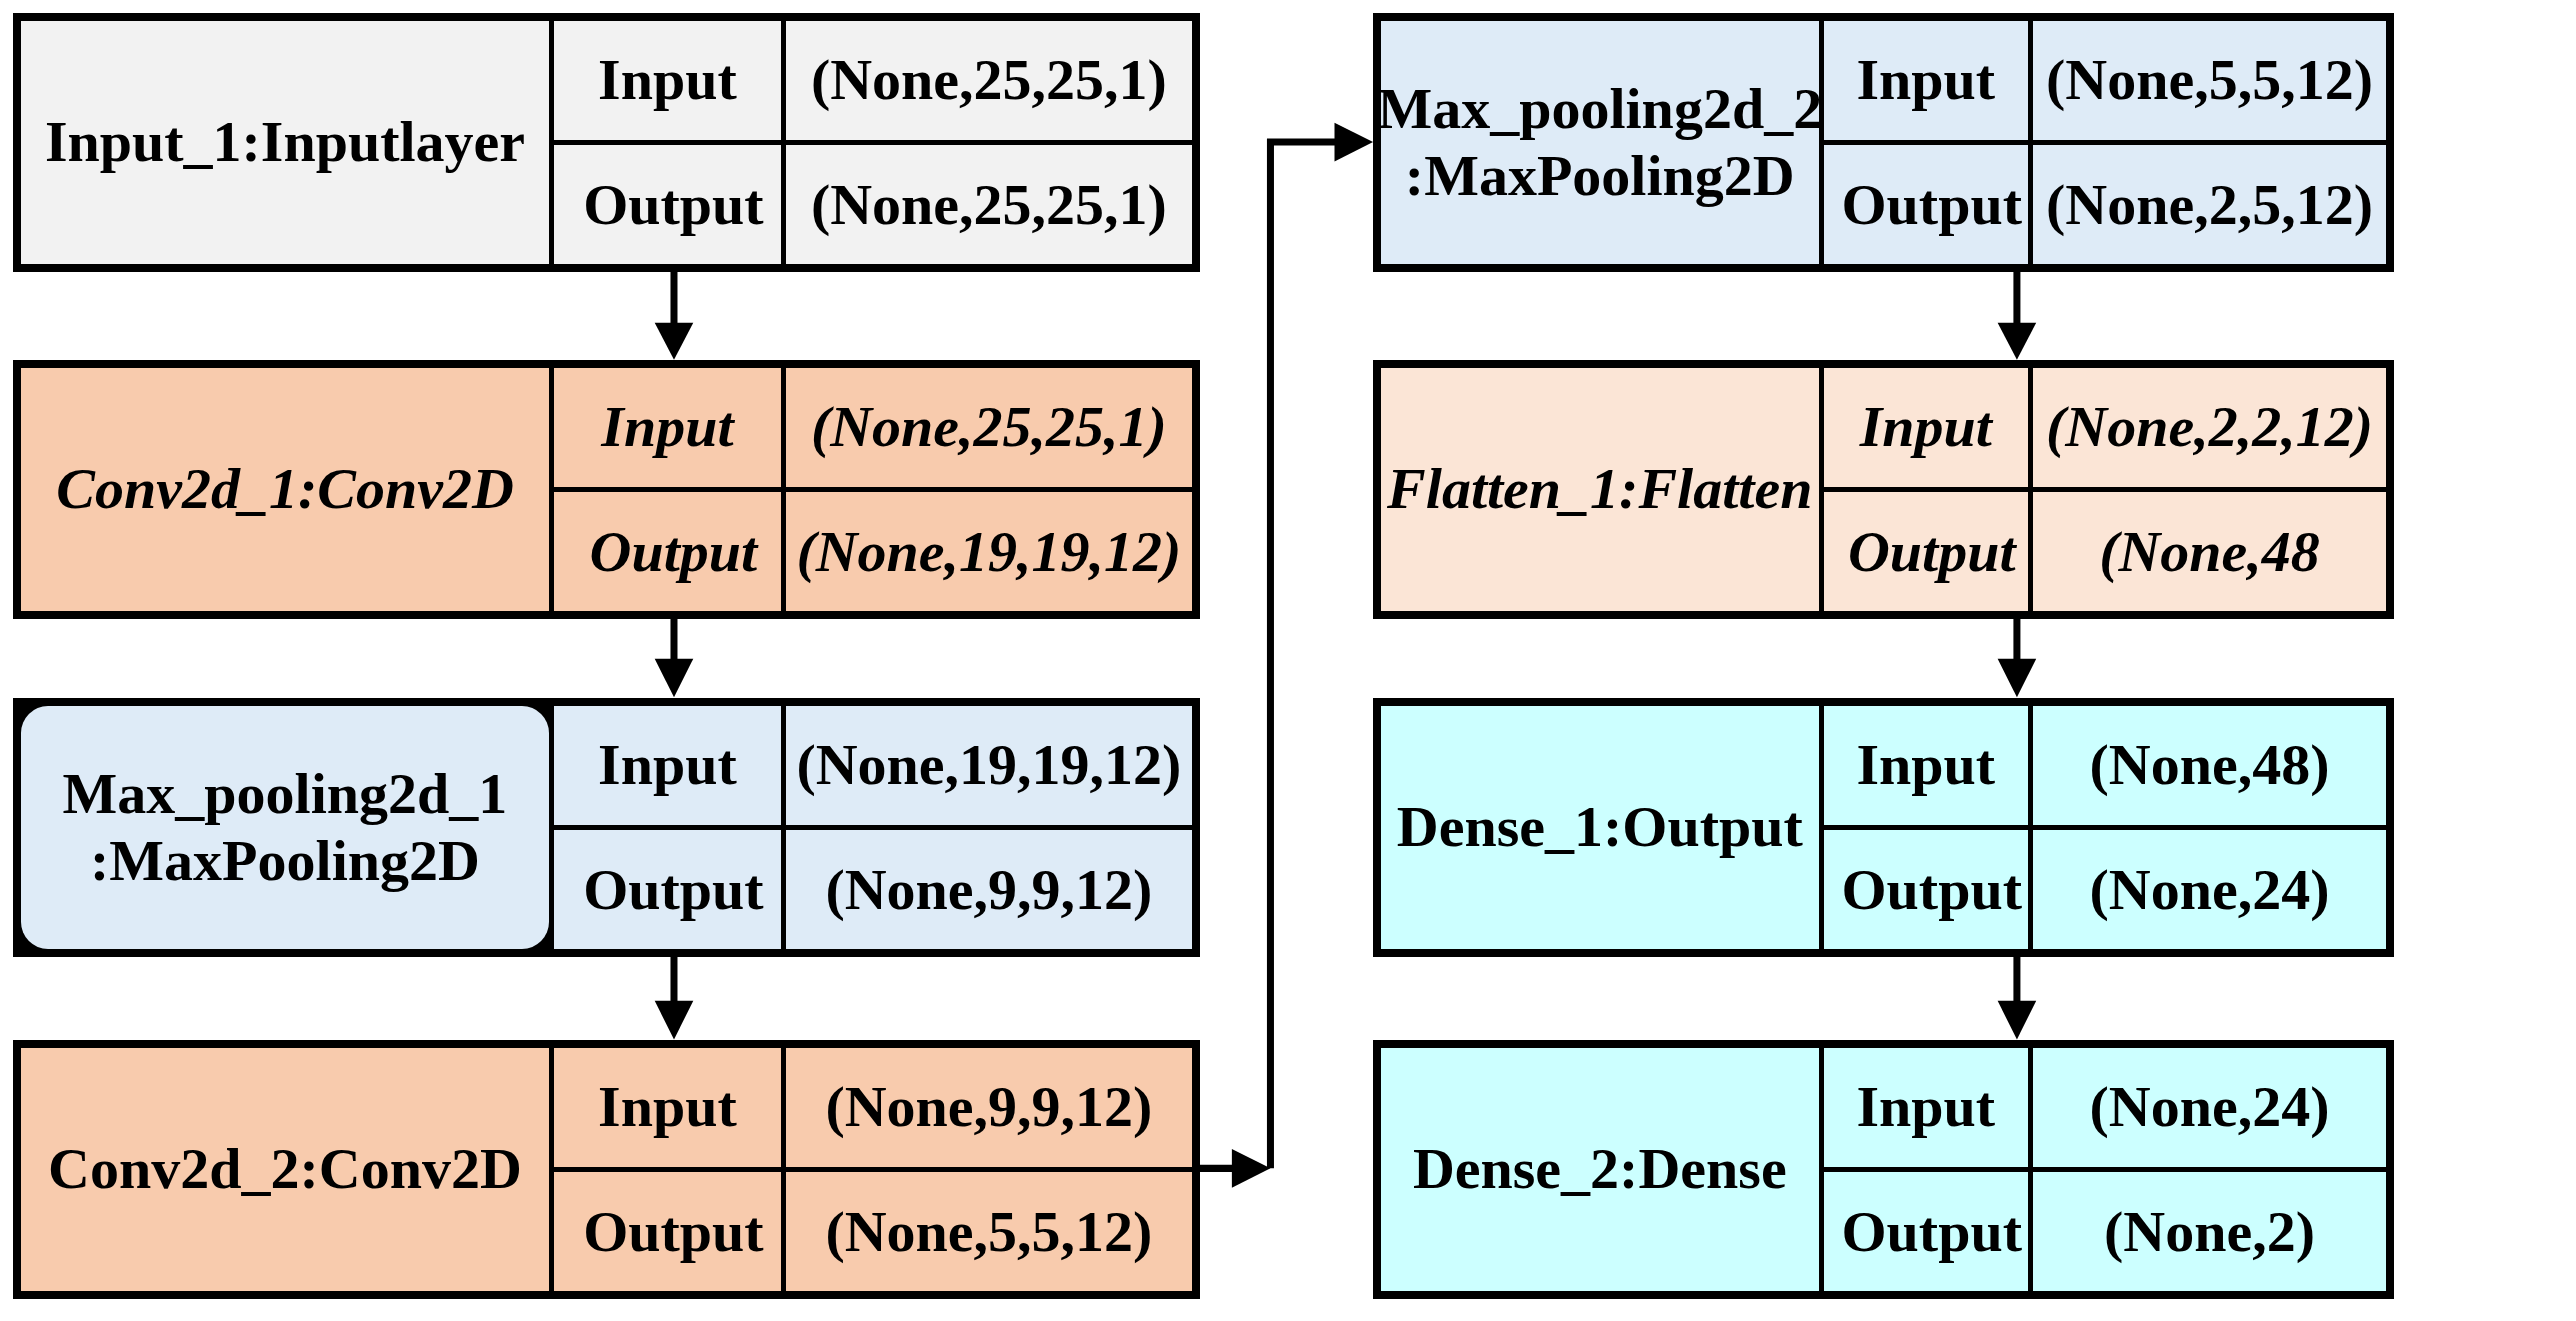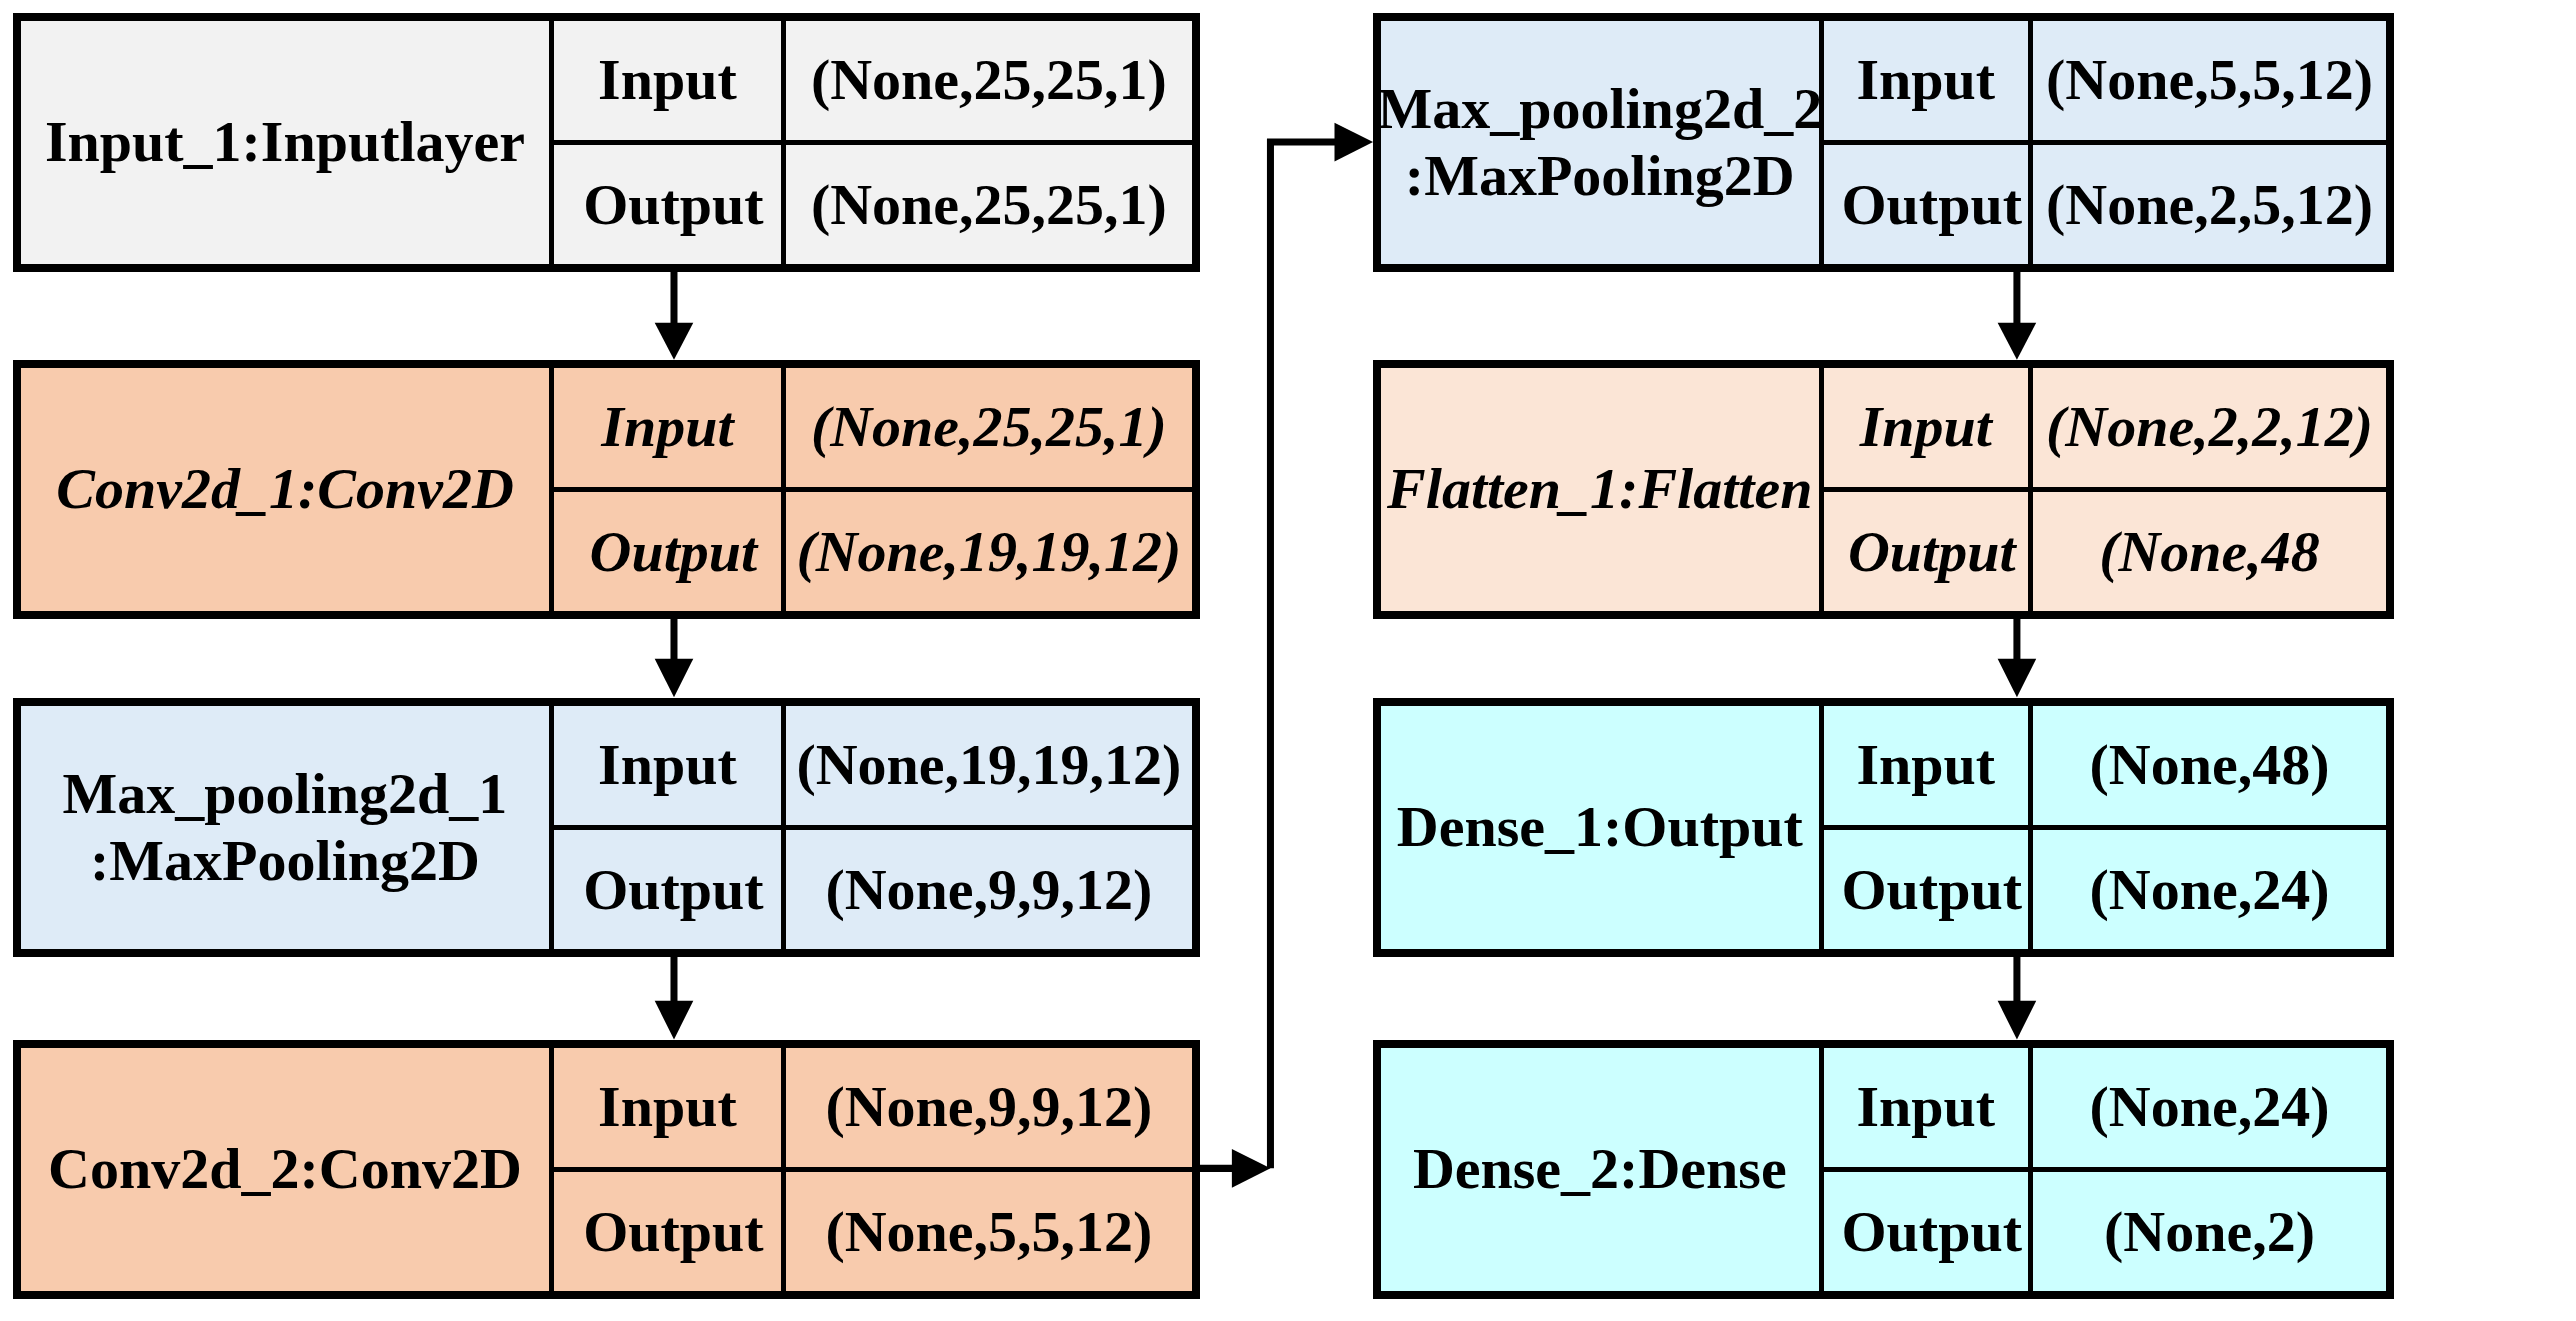--- a/index.html
+++ b/index.html
@@ -95,21 +95,21 @@
       </div>
     <div class="cell c-out-l" style="background-color: rgb(248, 203, 173);">
         <span>Output</span>
       </div>
     <div class="cell c-out-s" style="background-color: rgb(248, 203, 173);">
         <span>(None,19,19,12)</span>
       </div>
   </div>
 
   <div class="layer-box col-left row-2">
-    <div class="cell c-label" style="background-color: rgb(222, 235, 247);">
+    <div class="cell c-label" style="background-color: rgb(222, 235, 247); border-radius: 27px;">
       <div>
         <span class="lbl-line">Max_pooling2d_1</span>
         <span class="lbl-line">:MaxPooling2D</span>
       </div>
     </div>
     <div class="cell c-in-l" style="background-color: rgb(222, 235, 247);">
         <span>Input</span>
       </div>
     <div class="cell c-in-s" style="background-color: rgb(222, 235, 247);">
         <span>(None,19,19,12)</span>

